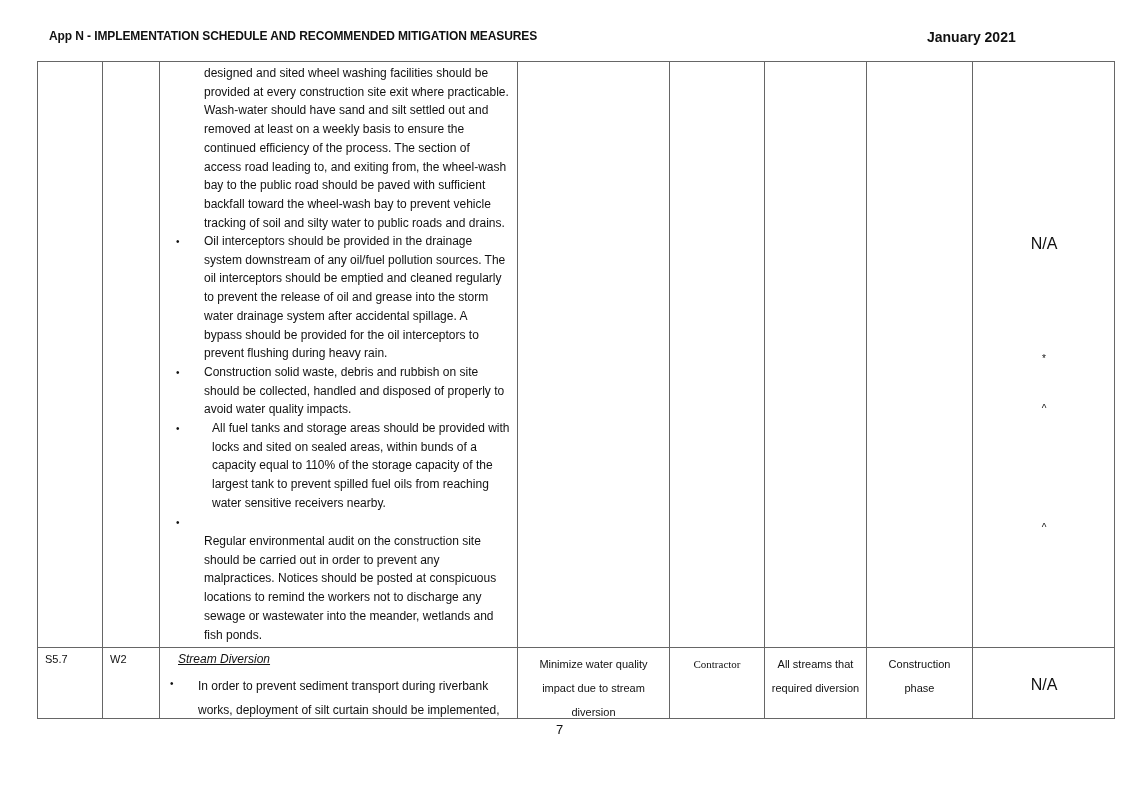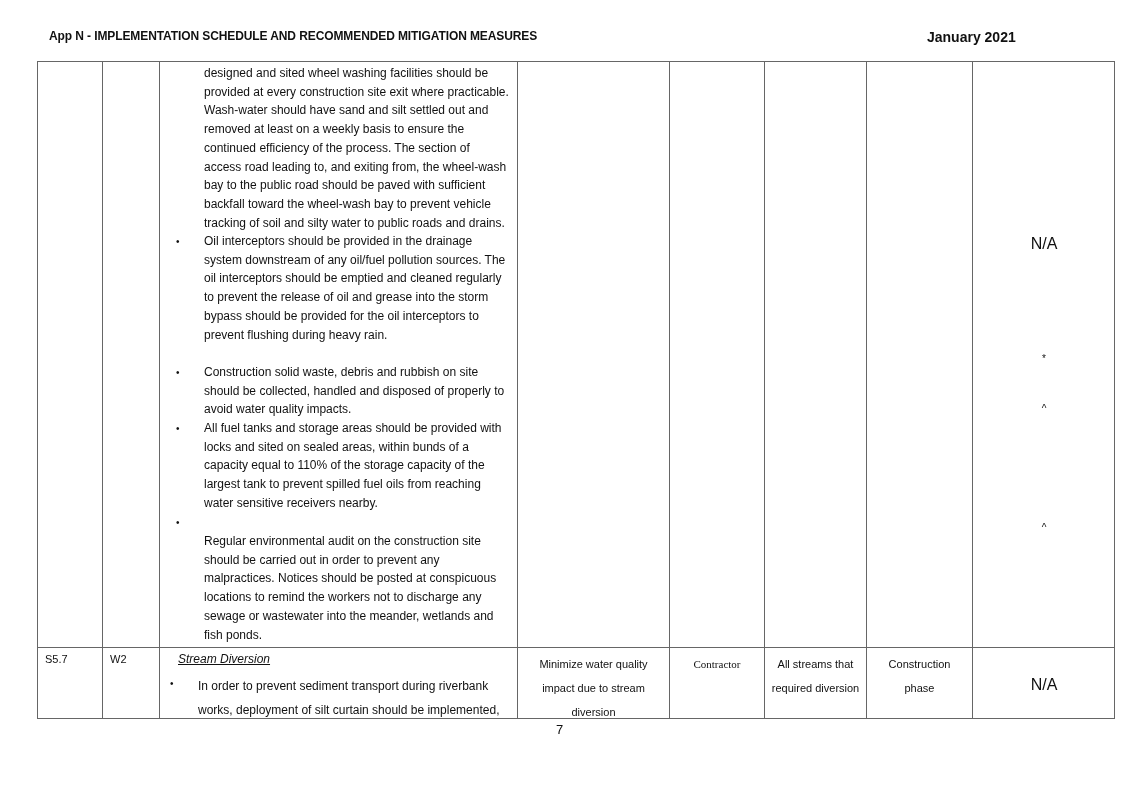--- a/index.html
+++ b/index.html
@@ -49,33 +49,34 @@
       <div>backfall toward the wheel-wash bay to prevent vehicle</div>
       <div>tracking of soil and silty water to public roads and drains.</div>
     </div>
 
     <div class="bul" style="left:176px; top:236px;">•</div>
     <div class="txt" style="left:204px; top:232px;">
       <div>Oil interceptors should be provided in the drainage</div>
       <div>system downstream of any oil/fuel pollution sources. The</div>
       <div>oil interceptors should be emptied and cleaned regularly</div>
       <div>to prevent the release of oil and grease into the storm</div>
+      <div>water drainage system after accidental spillage. A</div>
       <div>bypass should be provided for the oil interceptors to</div>
       <div>prevent flushing during heavy rain.</div>
     </div>
 
     <div class="bul" style="left:176px; top:367px;">•</div>
     <div class="txt" style="left:204px; top:363px;">
       <div>Construction solid waste, debris and rubbish on site</div>
       <div>should be collected, handled and disposed of properly to</div>
       <div>avoid water quality impacts.</div>
     </div>
 
     <div class="bul" style="left:176px; top:423px;">•</div>
-    <div class="txt" style="left:204px; top:419px;">
+    <div class="txt" style="left:212px; top:419px;">
       <div>All fuel tanks and storage areas should be provided with</div>
       <div>locks and sited on sealed areas, within bunds of a</div>
       <div>capacity equal to 110% of the storage capacity of the</div>
       <div>largest tank to prevent spilled fuel oils from reaching</div>
       <div>water sensitive receivers nearby.</div>
     </div>
 
     <div class="bul" style="left:176px; top:517px;">•</div>
     <div class="txt" style="left:204px; top:532px;">
       <div>Regular environmental audit on the construction site</div>

